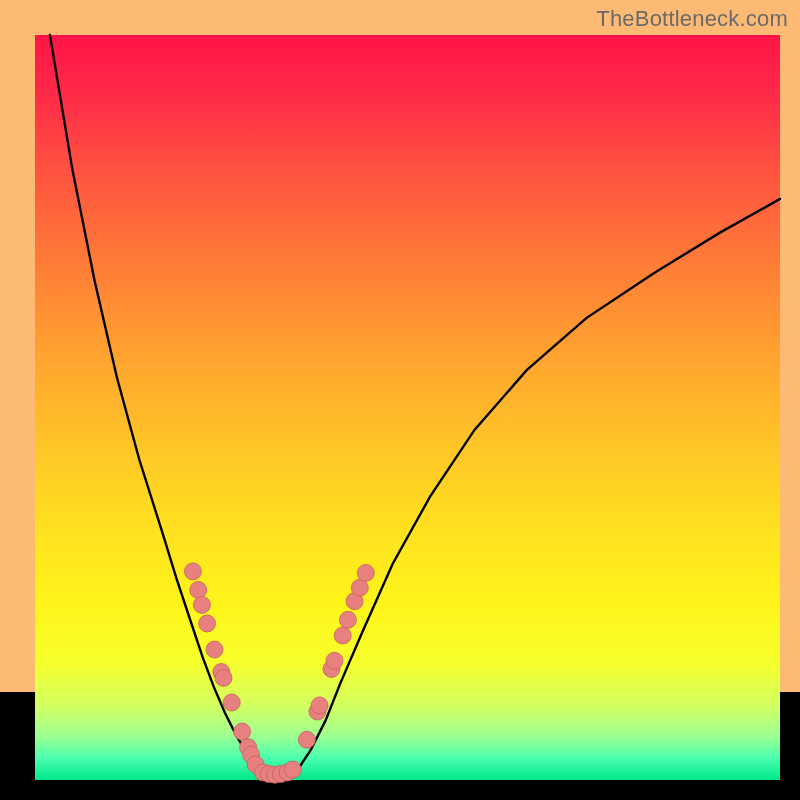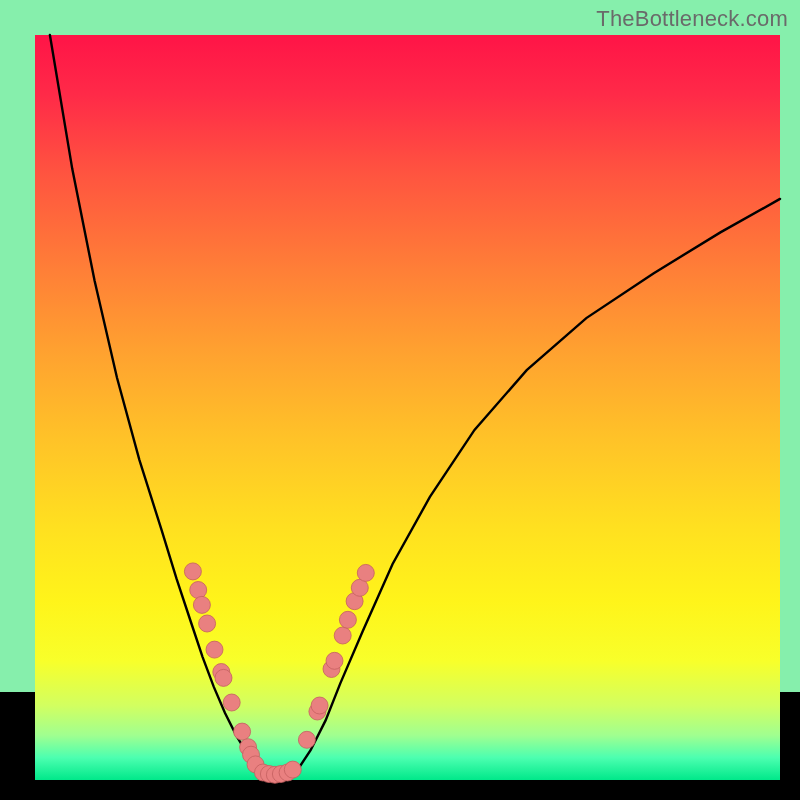--- a/index.html
+++ b/index.html
@@ -10,21 +10,21 @@
     background: #000;
     overflow: hidden;
     font-family: Arial, Helvetica, sans-serif;
   }
   .frame {
     position: absolute;
     top: 0;
     left: 0;
     width: 800px;
     height: 692px;
-    background: #86efac;
+    background: #fdba74;
   }
   .plot-area {
     position: absolute;
     top: 35px;
     left: 35px;
     width: 745px;
     height: 745px;
     background: linear-gradient(to bottom,
       #ff1447 0%,
       #ff2a48 8%,

